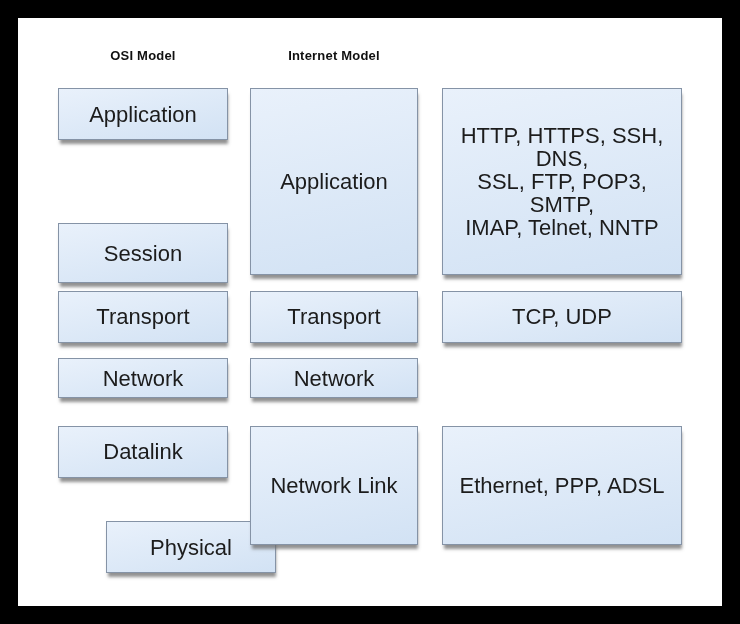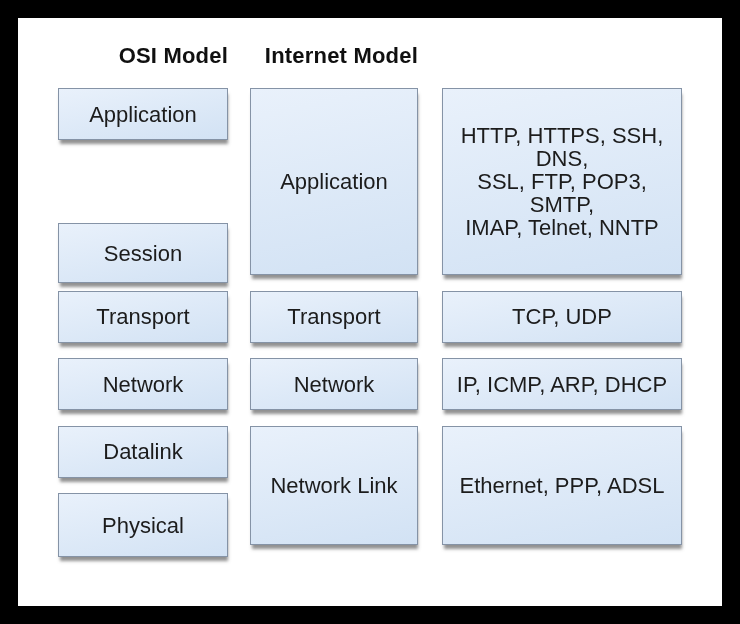--- a/index.html
+++ b/index.html
@@ -8,22 +8,22 @@
     background:var(--frame,#000);
     font-family:"Liberation Sans",sans-serif;
     overflow:hidden;
   }
   .canvas{
     position:absolute;left:18px;top:18px;width:704px;height:588px;
     background:var(--canvas,#ffffff);
   }
   .hdr{
     position:absolute;top:27px;height:24px;line-height:22px;
-    font-size:22px;font-weight:bold;color:#101010;
-    text-align:right;letter-spacing:0.2px;
+    font-size:13px;font-weight:bold;color:#101010;
+    text-align:center;letter-spacing:0.2px;
   }
   .box{
     position:absolute;box-sizing:border-box;
     border:1.5px solid var(--box-border,#8593a6);
     background:linear-gradient(168deg,var(--box-fill-top,#e9f1fb) 0%,var(--box-fill-bottom,#d2e2f4) 100%);
     box-shadow:1px 5px 3px -1px rgba(110,110,110,0.75);
     display:flex;align-items:center;justify-content:center;
     text-align:center;font-size:22px;line-height:23px;
     color:var(--text,#1c1c1c);
     white-space:pre-line;
@@ -34,23 +34,23 @@
   .c2{left:232px;width:168px;}
   .c3{left:424px;width:240px;}
   .hdr.c1{left:40px;width:170px;}
   .hdr.c2{left:232px;width:168px;}
   .hdr.c3{left:424px;width:240px;}
   
   .r1{top:70px;height:52px;}
   .r2{top:137.5px;height:52px;}
   .r3{top:205px;height:60px;}
   .r4{top:272.5px;height:52px;}
-  .r5{top:340px;height:52px;text-align:center;}
+  .r5{top:340px;height:40px;text-align:center;}
   .r6{top:407.5px;height:52px;}
-  .r7{top:475px;height:64px;}
+  .r7{top:503px;height:52px;margin-left:48px;}
   .r1-3{top:70px;height:187px;}
   .r6-7{top:407.5px;height:119.5px;}
 </style>
 </head>
 <body>
 
 <div class="stage">
   <div class="canvas">
 
     <div class="hdr c1">OSI Model</div>
@@ -65,17 +65,16 @@
 
     <div class="box c2 r1-3">Application</div>
     <div class="box c2 r4">Transport</div>
     <div class="box c2 r5">Network</div>
     <div class="box c2 r6-7">Network Link</div>
 
     <div class="box c3 r1-3">HTTP, HTTPS, SSH, DNS,
 SSL, FTP, POP3, SMTP,
 IMAP, Telnet, NNTP</div>
     <div class="box c3 r4">TCP, UDP</div>
-    <div class="box c3 r5">IP, ICMP, ARP, DHCP</div>
     <div class="box c3 r6-7">Ethernet, PPP, ADSL</div>
 
   </div>
 </div>
 
 </body></html>

